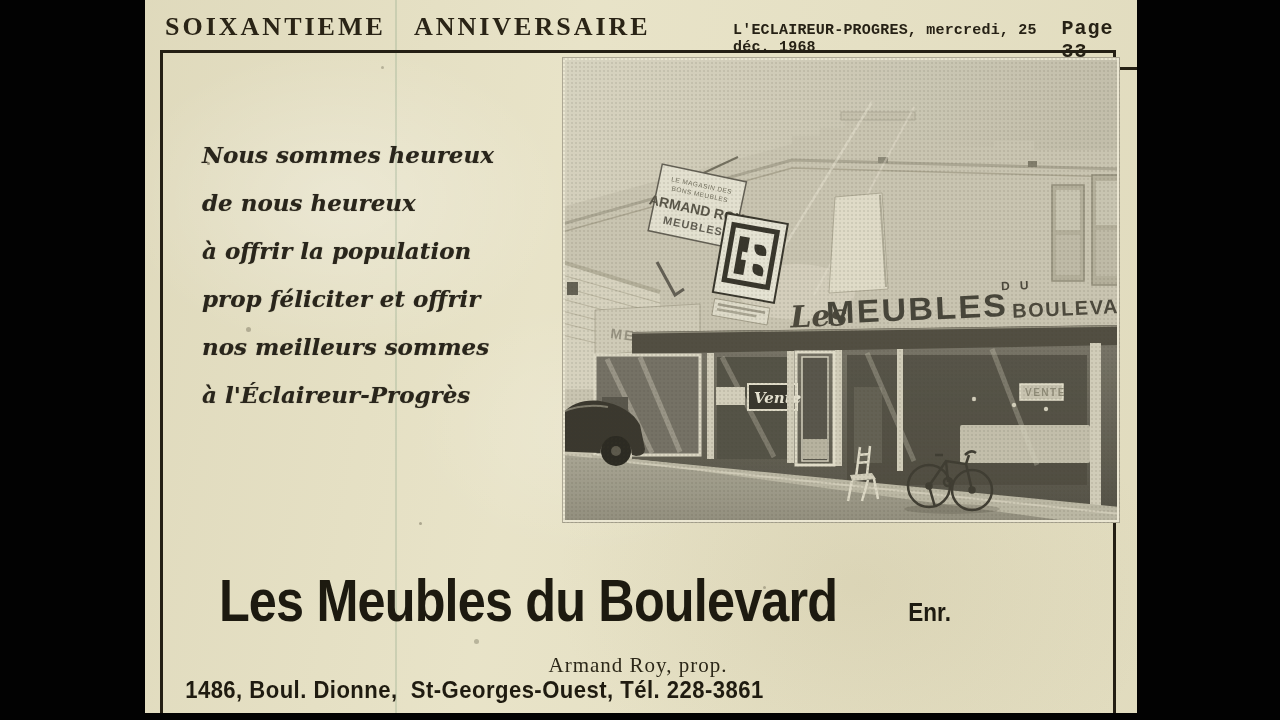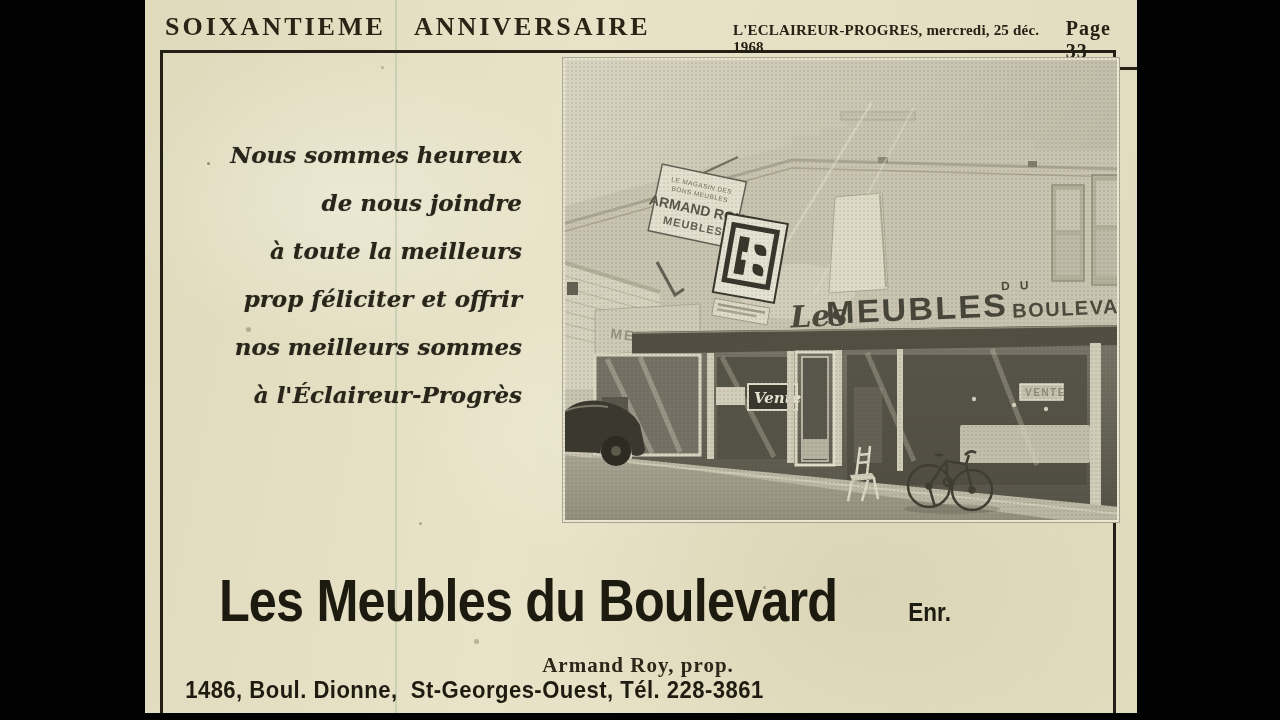--- a/index.html
+++ b/index.html
@@ -14,41 +14,41 @@
       linear-gradient(100deg, rgba(203,196,163,0.28), rgba(242,238,218,0.10) 40%, rgba(203,196,163,0.22));
     overflow:hidden;}
   .fold{position:absolute;left:250px;top:0;width:2px;height:713px;background:rgba(128,158,128,0.26);}
   .speck{position:absolute;left:62px;top:162px;width:3px;height:3px;border-radius:50%;background:rgba(62,56,40,0.5);
     box-shadow:40px 166px 0 1px rgba(62,56,40,0.30), 212px 360px 0 0 rgba(62,56,40,0.35),
                268px 478px 0 1px rgba(62,56,40,0.28), 556px 424px 0 0 rgba(62,56,40,0.30),
                174px -96px 0 0 rgba(62,56,40,0.28);}
   .mast-left{position:absolute;left:20px;top:12px;font-weight:bold;font-size:26px;color:#2a2416;
     letter-spacing:3px;word-spacing:20px;white-space:pre;}
   .mast-right{position:absolute;left:588px;top:17px;width:404px;border-bottom:3px solid #262115;
-    padding-bottom:4px;display:flex;justify-content:space-between;align-items:baseline;color:#262115;}
+    padding-bottom:4px;display:flex;justify-content:space-between;align-items:baseline;color:#262115;font-family:Liberation Mono, monospace;}
   .mast-issue{font-weight:bold;font-size:15px;letter-spacing:0.2px;}
   .mast-page{font-weight:bold;font-size:20px;letter-spacing:1px;}
   .ad-frame{position:absolute;left:15px;top:50px;width:950px;height:663px;
     border:3px solid #241f14;border-bottom:none;}
-  .greeting{position:absolute;left:57px;top:131px;width:320px;text-align:right;
+  .greeting{position:absolute;left:57px;top:131px;width:320px;text-align:left;
     font-family:"DejaVu Serif", serif;font-style:italic;font-weight:bold;
     font-size:23px;line-height:48px;color:#29251b;text-shadow:0 0 1px rgba(41,37,27,0.4);}
   .photo{position:absolute;left:417px;top:57px;width:558px;height:466px;overflow:hidden;background:#cfcbb9;}
   .photo::after{content:"";position:absolute;inset:0;pointer-events:none;
     background-image:radial-gradient(rgba(66,60,44,0.10) 1px, transparent 1.3px),
       linear-gradient(rgba(222,214,182,0.10), rgba(222,214,182,0.10));
     background-size:4px 4px,100% 100%;}
   .photo svg{display:block;}
   .headline{position:absolute;left:15px;top:566px;width:956px;text-align:left;color:#1d1a10;white-space:nowrap;}
   .headline-main{display:inline-block;font-family:"Liberation Sans", sans-serif;font-weight:bold;
     font-size:60px;letter-spacing:-1px;transform:scaleX(0.84);transform-origin:center bottom;}
   .headline-suffix{display:inline-block;font-family:"Liberation Sans", sans-serif;font-weight:bold;
     font-size:25px;margin-left:6px;transform:scaleX(0.9);}
   .prop-line{position:absolute;left:15px;top:653px;width:956px;text-align:center;
-    font-size:21px;font-weight:700;letter-spacing:1px;color:#2c2718;}
+    font-size:21px;font-weight:400;letter-spacing:1px;color:#2c2718;}
   .address-line{position:absolute;left:15px;top:676px;width:956px;text-align:left;}
   .address-line span{display:inline-block;font-family:"Liberation Sans", sans-serif;font-weight:bold;
     font-size:24px;letter-spacing:0.5px;white-space:pre;transform:scaleX(0.92);color:#1f1b10;}
 </style>
 </head>
 <body>
 
 <div id="stage">
   <div class="paper">
     <div class="fold"></div>
@@ -57,22 +57,22 @@
     <div class="mast-left">SOIXANTIEME ANNIVERSAIRE</div>
     <div class="mast-right">
       <span class="mast-issue">L'ECLAIREUR-PROGRES, mercredi, 25 déc. 1968</span>
       <span class="mast-page">Page 33</span>
     </div>
 
     <div class="ad-frame"></div>
 
     <div class="greeting">
       <div>Nous sommes heureux</div>
-      <div>de nous joindre</div>
-      <div>à toute la meilleurs</div>
+      <div>de nous heureux</div>
+      <div>à offrir la population</div>
       <div>prop féliciter et offrir</div>
       <div>nos meilleurs sommes</div>
       <div>à l'Éclaireur-Progrès</div>
     </div>
 
     <div class="photo">
       <svg width="558" height="466" viewBox="0 0 558 466" xmlns="http://www.w3.org/2000/svg">
         <defs>
           <linearGradient id="skyG" x1="0" y1="0" x2="1" y2="0.25">
             <stop offset="0" stop-color="#e0dcca"></stop>

